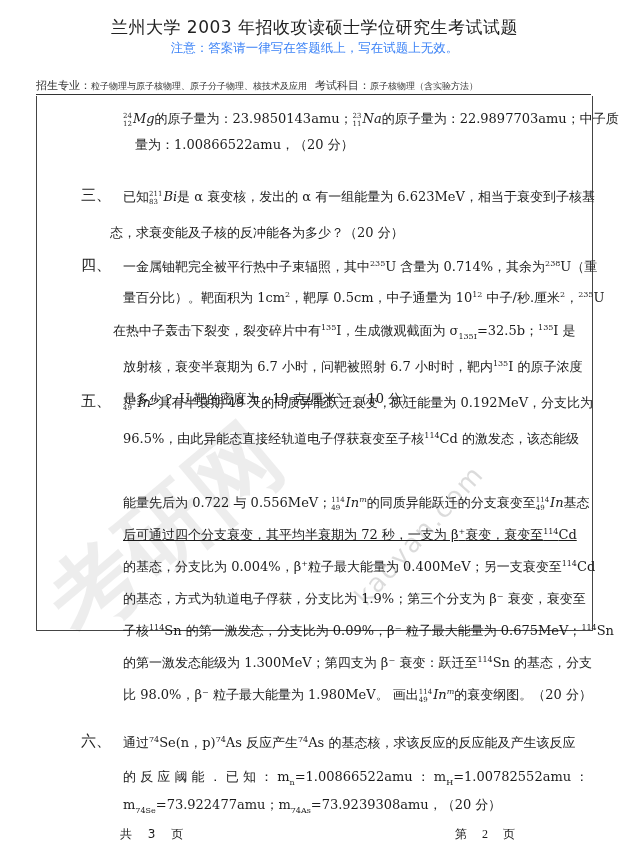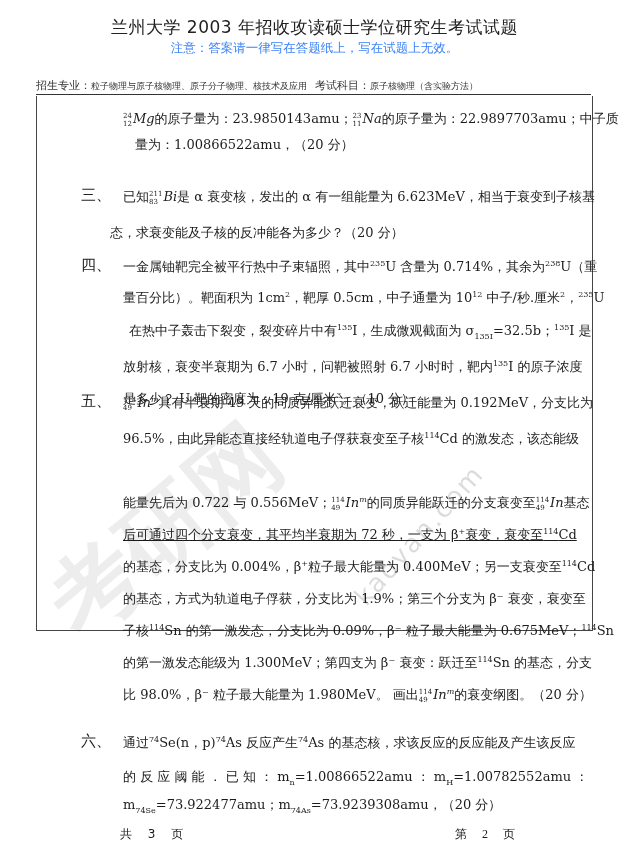--- a/index.html
+++ b/index.html
@@ -81,21 +81,21 @@
   </div>
   <div class="line" style="left:73px; top:128px;">态，求衰变能及子核的反冲能各为多少？（20 分）</div>
 
   <div class="num" style="top:160px;">四、</div>
   <div class="line" style="left:86px; top:162px;">
     <span>一金属铀靶完全被平行热中子束辐照，其中</span><sup>235</sup><span>U 含量为 0.714%，其余为</span><sup>238</sup><span>U（重</span>
   </div>
   <div class="line" style="left:86px; top:193px;">
     <span>量百分比）。靶面积为 1cm</span><sup>2</sup><span>，靶厚 0.5cm，中子通量为 10</span><sup>12</sup><span> 中子/秒.厘米</span><sup>2</sup><span>，</span><sup>235</sup><span>U</span>
   </div>
-  <div class="line" style="left:92px; top:226px;">
+  <div class="line" style="left:76px; top:226px;">
     <span>在热中子轰击下裂变，裂变碎片中有</span><sup>135</sup><span>I，生成微观截面为 σ</span><sub>135I</sub><span>=32.5b；</span><sup>135</sup><span>I 是</span>
   </div>
   <div class="line" style="left:86px; top:262px;">
     <span>放射核，衰变半衰期为 6.7 小时，问靶被照射 6.7 小时时，靶内</span><sup>135</sup><span>I 的原子浓度</span>
   </div>
   <div class="line" style="left:86px; top:294px;">
     <span>是多少？ U 靶的密度为：19 克/厘米</span><sup>3</sup><span>。（10 分）</span>
   </div>
 
   <div class="num" style="top:300px; left:-6px; position:absolute;"></div>

